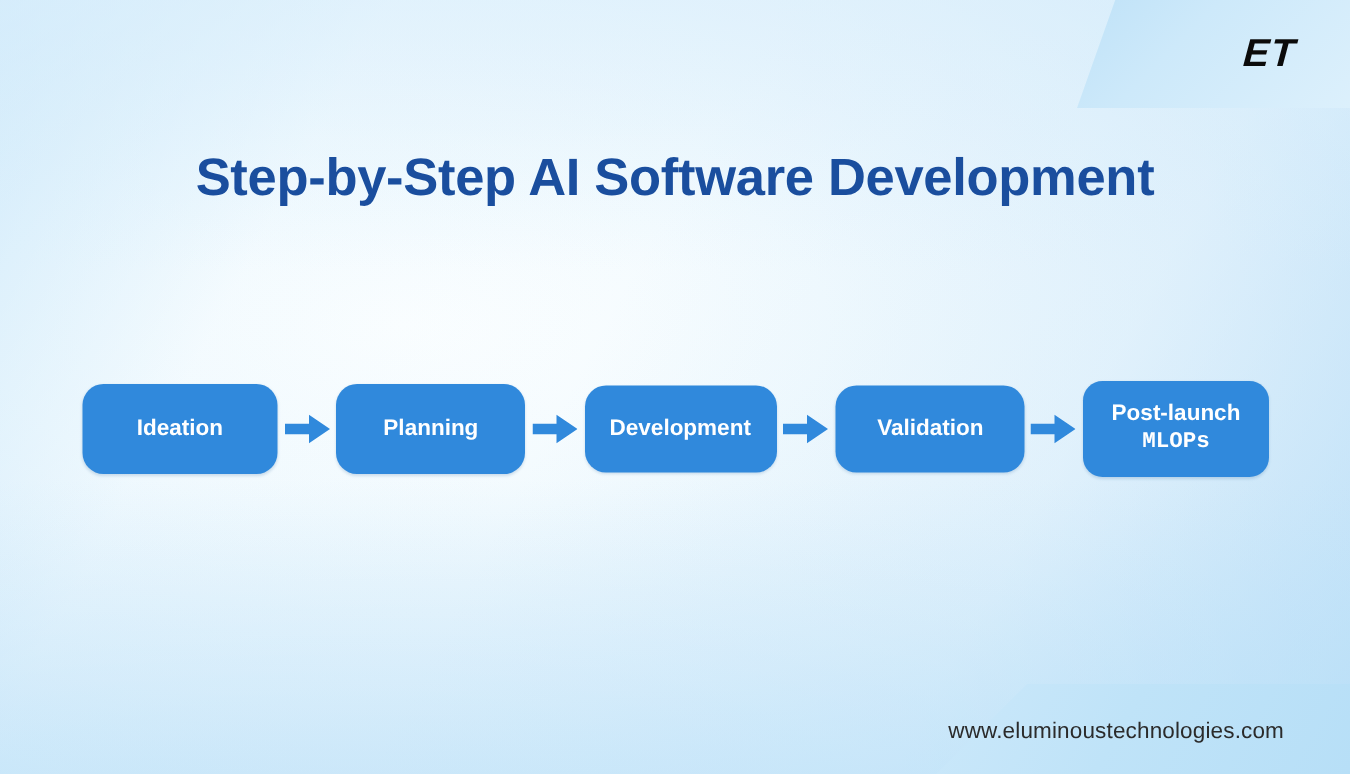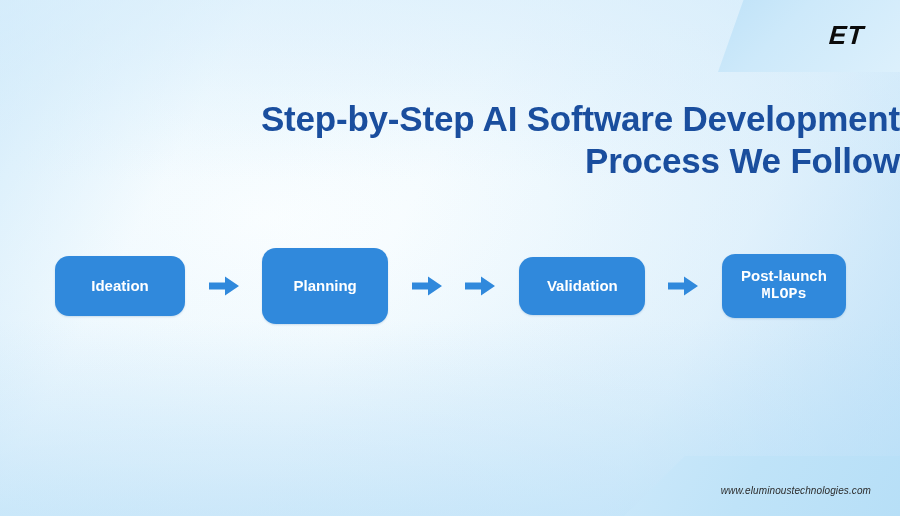--- a/index.html
+++ b/index.html
@@ -72,44 +72,42 @@
     right: 0;
     width: 276px;
     height: 60px;
     background: linear-gradient(120deg, #cbe8fa 0%, #bfe3f8 45%, #b7dff7 100%);
     clip-path: polygon(22% 0%, 100% 0%, 100% 100%, 0% 100%);
     pointer-events: none;
   }
   .url {
     position: absolute;
     bottom: 20px;
-    right: 29px;
-    font-size: 10px;
+    right: 44px;
+    font-size: 15px;
     color: #2b2b2b;
     letter-spacing: 0.1px;
     white-space: nowrap;
-    font-style: italic;
   }
 
   
   .title {
     position: absolute;
     top: 98px;
     left: 0;
     right: 0;
     text-align: center;
     color: #1a4e9e;
     font-size: 35px;
     font-weight: 700;
     line-height: 1.2;
     letter-spacing: -0.2px;
   }
   .title .line {
     display: block;
-    text-align: right;
   }
 
   
   .flow {
     position: absolute;
     top: 253px;
     left: 55px;
     right: 54px;
     height: 66px;
     display: flex;
@@ -127,21 +125,21 @@
     text-align: center;
     display: flex;
     align-items: center;
     justify-content: center;
     line-height: 1.25;
     box-shadow: 0 1px 2px rgba(30,90,150,0.18);
     padding: 0 10px;
     box-sizing: border-box;
   }
   .step-1 { width: 130px; height: 60px; }
-  .step-2 { width: 126px; height: 76px; }
+  .step-2 { width: 126px; height: 60px; }
   .step-3 { width: 128px; height: 58px; }
   .step-4 { width: 126px; height: 58px; padding-left: 11px; }
   .step-5 { width: 124px; height: 64px; border-radius: 13px; }
 
   .step-label { display: block; }
   .step-label .l2 { display: block; font-family: Liberation Mono, monospace; }
 
   .arrow {
     flex: 0 0 auto;
     width: 30px;
@@ -158,41 +156,43 @@
   <div class="bg-sweep-b"></div>
 
   <div class="banner-top"></div>
   <div class="logo">ET</div>
 
   <div class="banner-bottom"></div>
   <div class="url">www.eluminoustechnologies.com</div>
 
   <div class="title">
     <span class="line">Step-by-Step AI Software Development</span>
-    <span class="line">Process We Follow</span>
   </div>
 
   <div class="flow">
 
     <div class="step step-1">
       <span class="step-label">Ideation</span>
     </div>
 
     <svg class="arrow" viewBox="0 0 30 22">
       <path d="M0 7.5 H16 V1.5 L30 11 L16 20.5 V14.5 H0 Z" fill="#3089dc"></path>
     </svg>
 
     <div class="step step-2">
       <span class="step-label">Planning</span>
     </div>
 
     <svg class="arrow" viewBox="0 0 30 22">
       <path d="M0 7.5 H16 V1.5 L30 11 L16 20.5 V14.5 H0 Z" fill="#3089dc"></path>
     </svg>
 
+    <div class="step step-3">
+      <span class="step-label">Development</span>
+    </div>
 
     <svg class="arrow" viewBox="0 0 30 22">
       <path d="M0 7.5 H16 V1.5 L30 11 L16 20.5 V14.5 H0 Z" fill="#3089dc"></path>
     </svg>
 
     <div class="step step-4">
       <span class="step-label">Validation</span>
     </div>
 
     <svg class="arrow" viewBox="0 0 30 22">

